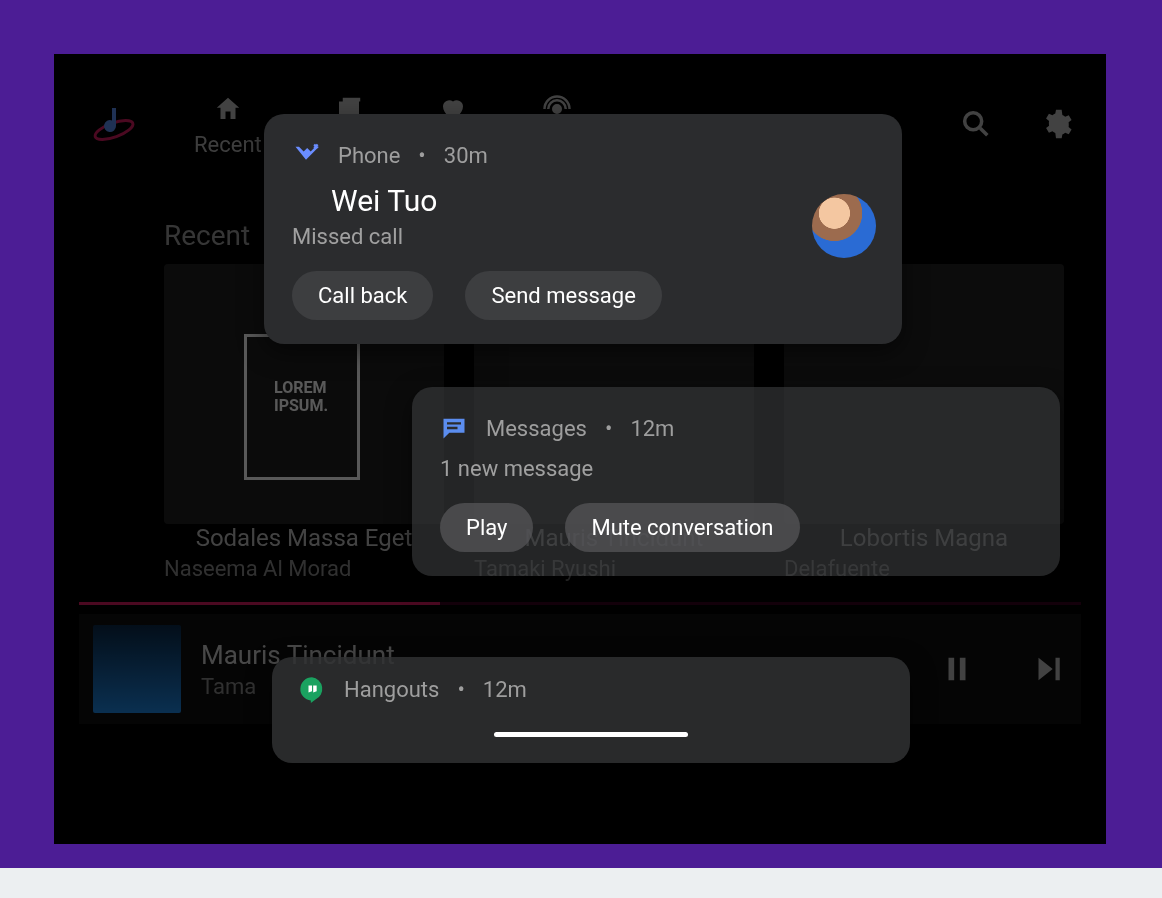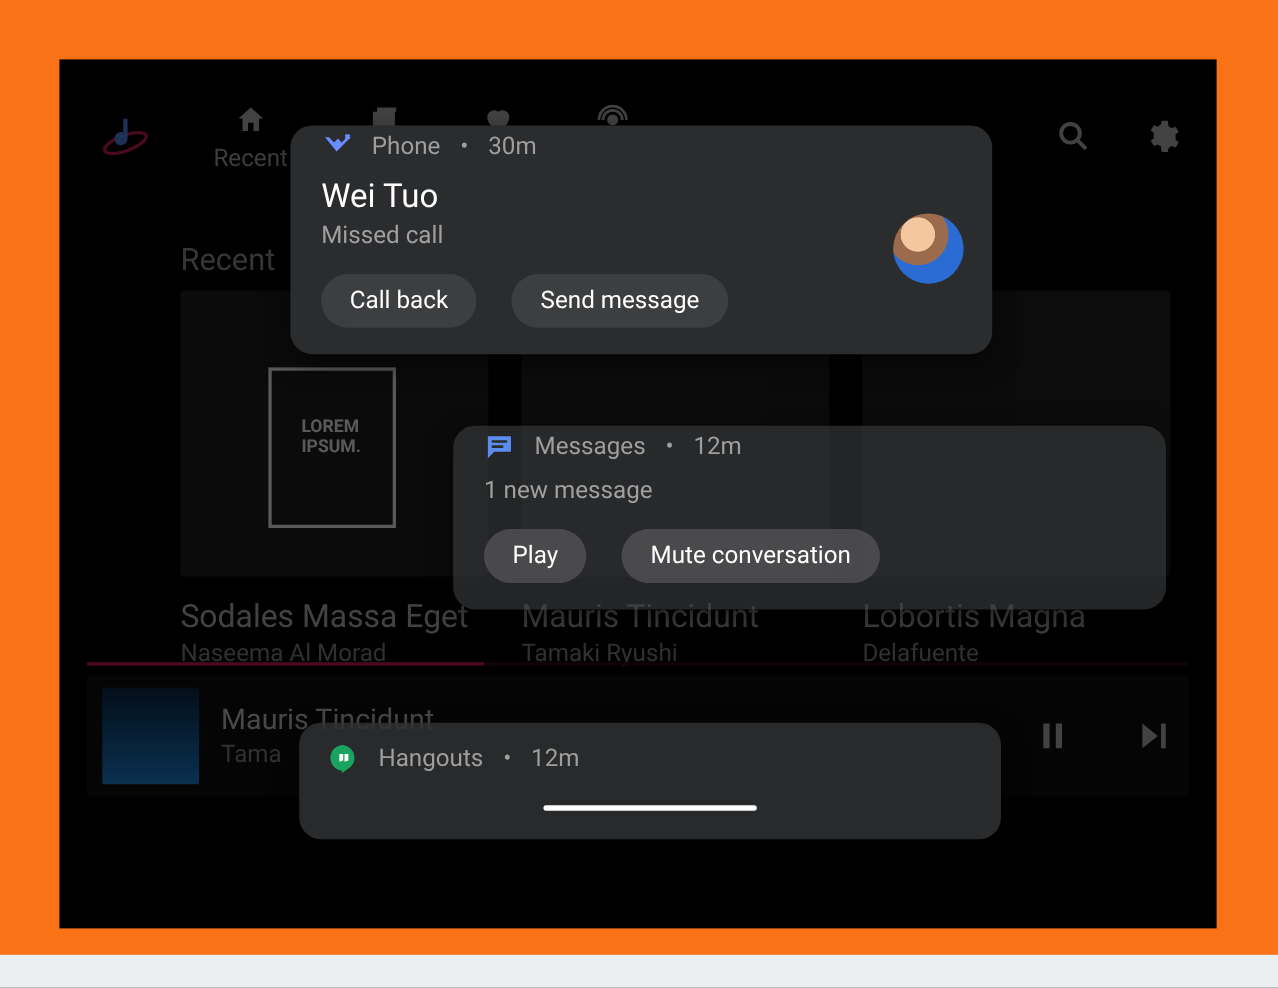--- a/index.html
+++ b/index.html
@@ -9,21 +9,21 @@
     font-family: Roboto, "Helvetica Neue", Arial, sans-serif;
     -webkit-font-smoothing: antialiased;
     display: flex;
     align-items: flex-start;
     justify-content: center;
   }
   .stage {
     position: relative;
     width: 1162px;
     height: 868px;
-    background: #f97316;
+    background: #4c1d95;
   }
   .device {
     position: absolute;
     left: 54px;
     top: 54px;
     width: 1052px;
     height: 790px;
     background: #000;
     overflow: hidden;
   }
@@ -71,47 +71,47 @@
   .card { width:280px; }
   .card .art {
     width:280px;height:260px;border-radius:4px;
     background:#222;
   }
   .art0 { background: linear-gradient(135deg,#2a0b3d 0%,#c2185b 120%); position:relative;}
   .art0::after{content:"";position:absolute;left:80px;top:70px;width:110px;height:140px;border:3px solid #fff;}
   .art0 .lorem{position:absolute;left:110px;top:115px;color:#fff;font-size:16px;font-weight:700;line-height:1.1;}
   .art1 { background: linear-gradient(180deg,#0b2a4a 0%, #1e88e5 100%);}
   .art2 { background: linear-gradient(180deg,#f8bbd0 0%, #fce4ec 100%);}
-  .card .t1{color:#bdbdbd;font-size:29px;margin-top:20px;}
+  .card .t1{color:#bdbdbd;font-size:24px;margin-top:0;text-align:center;}
   .card .t2{color:#8a8a8a;font-size:22px;margin-top:4px;}
   .progress-line{
     position:absolute;left:25px;right:25px;top:548px;height:3px;background:#3a0020;
   }
   .progress-line .fill{height:100%;width:36%;background:#d81b60;}
   .nowplaying{
     position:absolute;left:25px;right:25px;top:560px;height:110px;
     background:#0f0f0f;display:flex;align-items:center;gap:20px;padding:0 14px;
   }
   .np-art{width:88px;height:88px;background:linear-gradient(180deg,#0b2a4a,#1e88e5);border-radius:2px;}
   .np-txt .a{color:#cfcfcf;font-size:26px;}
   .np-txt .b{color:#8a8a8a;font-size:22px;margin-top:4px;}
   .np-ctrl{margin-left:auto;display:flex;gap:50px;}
   .np-ctrl .ic{width:40px;height:40px;display:flex;align-items:center;justify-content:center;}
   
   .notif {
     position:absolute;
     background:#2b2c2e;
     border-radius:20px;
-    padding:5px 28px 24px 28px;
+    padding:27px 28px 24px 28px;
     color:#e0e0e0;
     box-shadow:0 8px 24px rgba(0,0,0,.5);
   }
   .notif .hdr{display:flex;align-items:center;gap:18px;font-size:22px;color:#9e9e9e;margin-bottom:14px;}
   .notif .hdr .app-ic{width:28px;height:28px;display:flex;align-items:center;justify-content:center;}
-  .notif .title{font-size:30px;color:#fff;}
+  .notif .title{font-size:30px;color:#fff;margin-left:39px;}
   .notif .sub{font-size:22px;color:#a0a0a0;margin-top:6px;}
   .notif .actions{display:flex;gap:32px;margin-top:22px;}
   .pill{
     background:#3d3e40;color:#fff;border-radius:999px;
     padding:12px 26px;font-size:22px;white-space:nowrap;
   }
   .avatar{
     position:absolute;right:26px;top:80px;width:64px;height:64px;border-radius:50%;
     background:radial-gradient(circle at 35% 30%,#f4c7a1 0 25%,#9c6b4e 26% 45%,#2a6bd4 46% 100%);
   }

